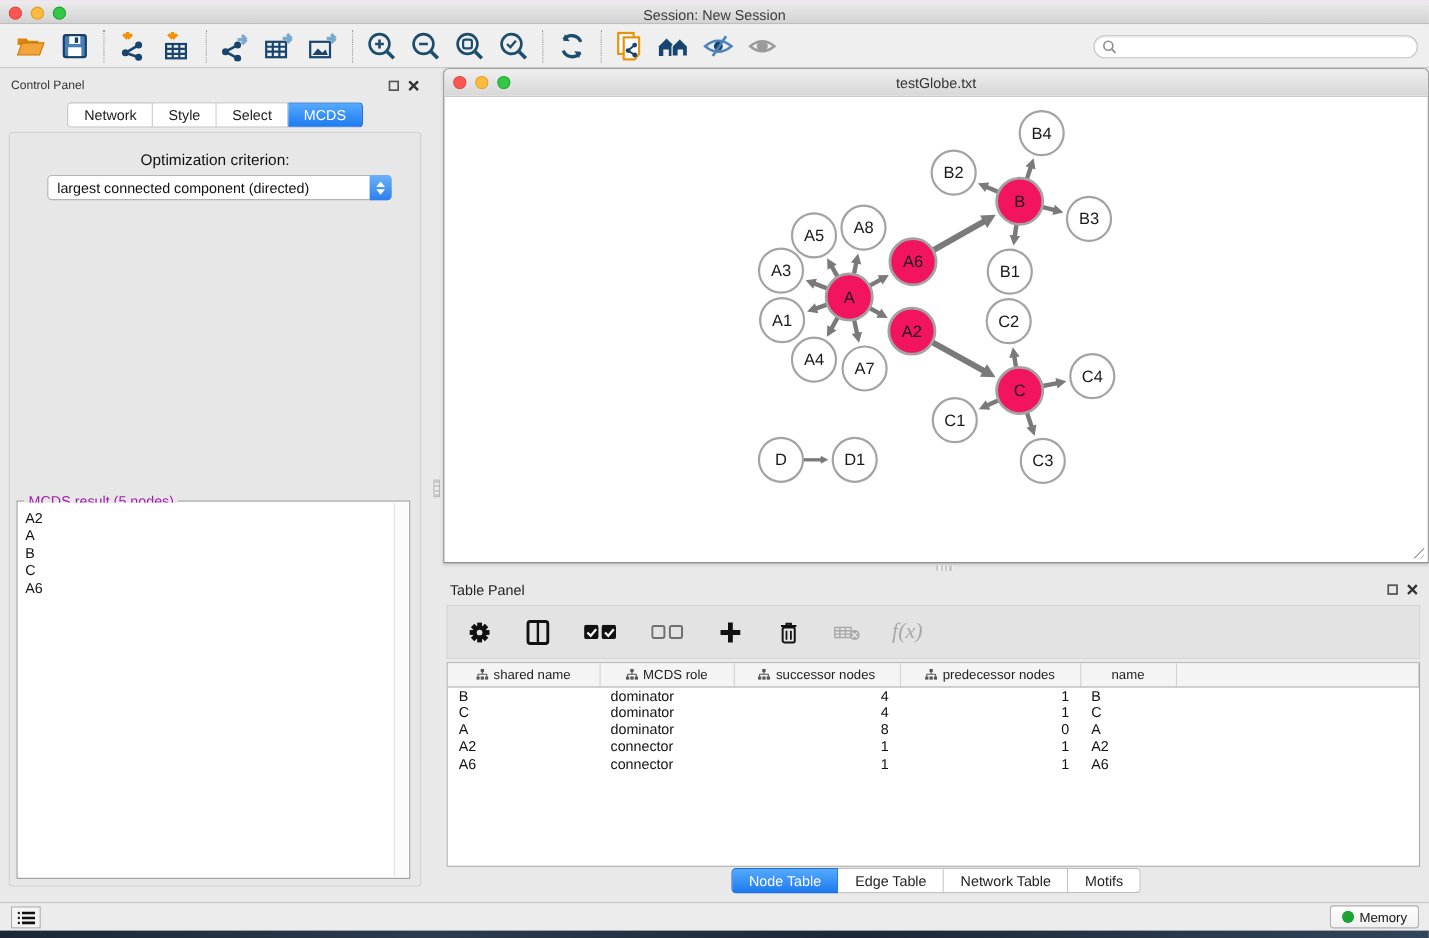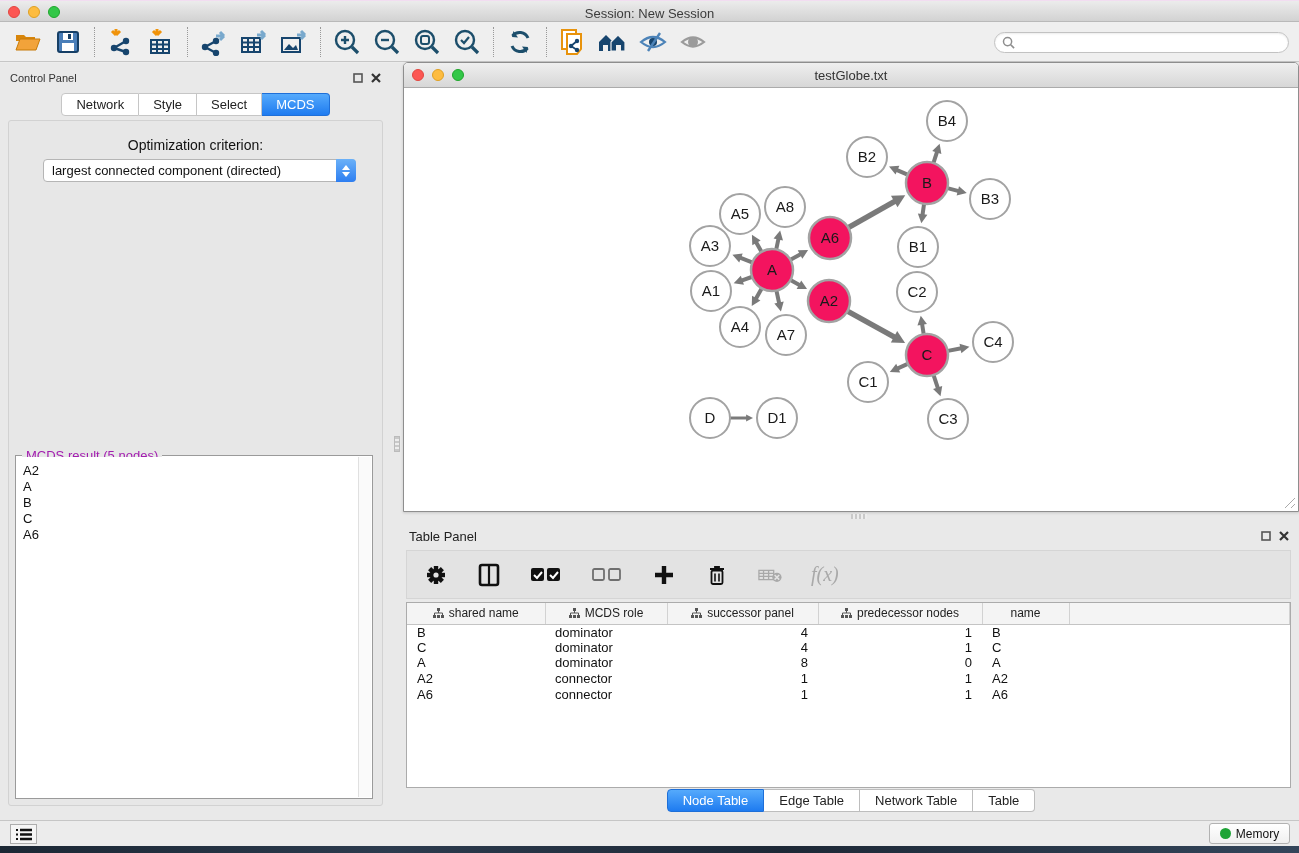--- a/index.html
+++ b/index.html
@@ -487,21 +487,21 @@
                 </th>
                 <th>
                   <span class="th-inner">
                     <svg width="11" height="10" viewBox="0 0 11 10">
                       <rect x="4" y="0" width="3" height="3" fill="#555"></rect>
                       <path d="M5.5 3 v2 M1.5 5 h8 M1.5 5 v2 M9.5 5 v2" stroke="#555" stroke-width="1"></path>
                       <rect x="0" y="7" width="3" height="3" fill="#555"></rect>
                       <rect x="4" y="7" width="3" height="3" fill="#555"></rect>
                       <rect x="8" y="7" width="3" height="3" fill="#555"></rect>
                     </svg>
-                    <span>successor panel</span>
+                    <span>successor nodes</span>
                   </span>
                 </th>
                 <th>
                   <span class="th-inner">
                     <svg width="11" height="10" viewBox="0 0 11 10">
                       <rect x="4" y="0" width="3" height="3" fill="#555"></rect>
                       <path d="M5.5 3 v2 M1.5 5 h8 M1.5 5 v2 M9.5 5 v2" stroke="#555" stroke-width="1"></path>
                       <rect x="0" y="7" width="3" height="3" fill="#555"></rect>
                       <rect x="4" y="7" width="3" height="3" fill="#555"></rect>
                       <rect x="8" y="7" width="3" height="3" fill="#555"></rect>
@@ -558,21 +558,21 @@
                 <td style="text-align: left;">A6</td>
                 <td></td>
               </tr>
             </tbody>
           </table>
       </div>
       <div class="tp-tabs" id="tp-tabs">
           <div class="tp-tab active">Node Table</div>
           <div class="tp-tab">Edge Table</div>
           <div class="tp-tab">Network Table</div>
-          <div class="tp-tab">Table</div>
+          <div class="tp-tab">Motifs</div>
         </div>
     </div>
   </div>
 </div>
 
 <div class="statusbar">
   <span class="sb-listbtn">
     <svg width="16" height="13" viewBox="0 0 16 13">
       <g stroke="#111" stroke-width="2.4">
           <path d="M4 2 h12 M4 6.5 h12 M4 11 h12"></path>

